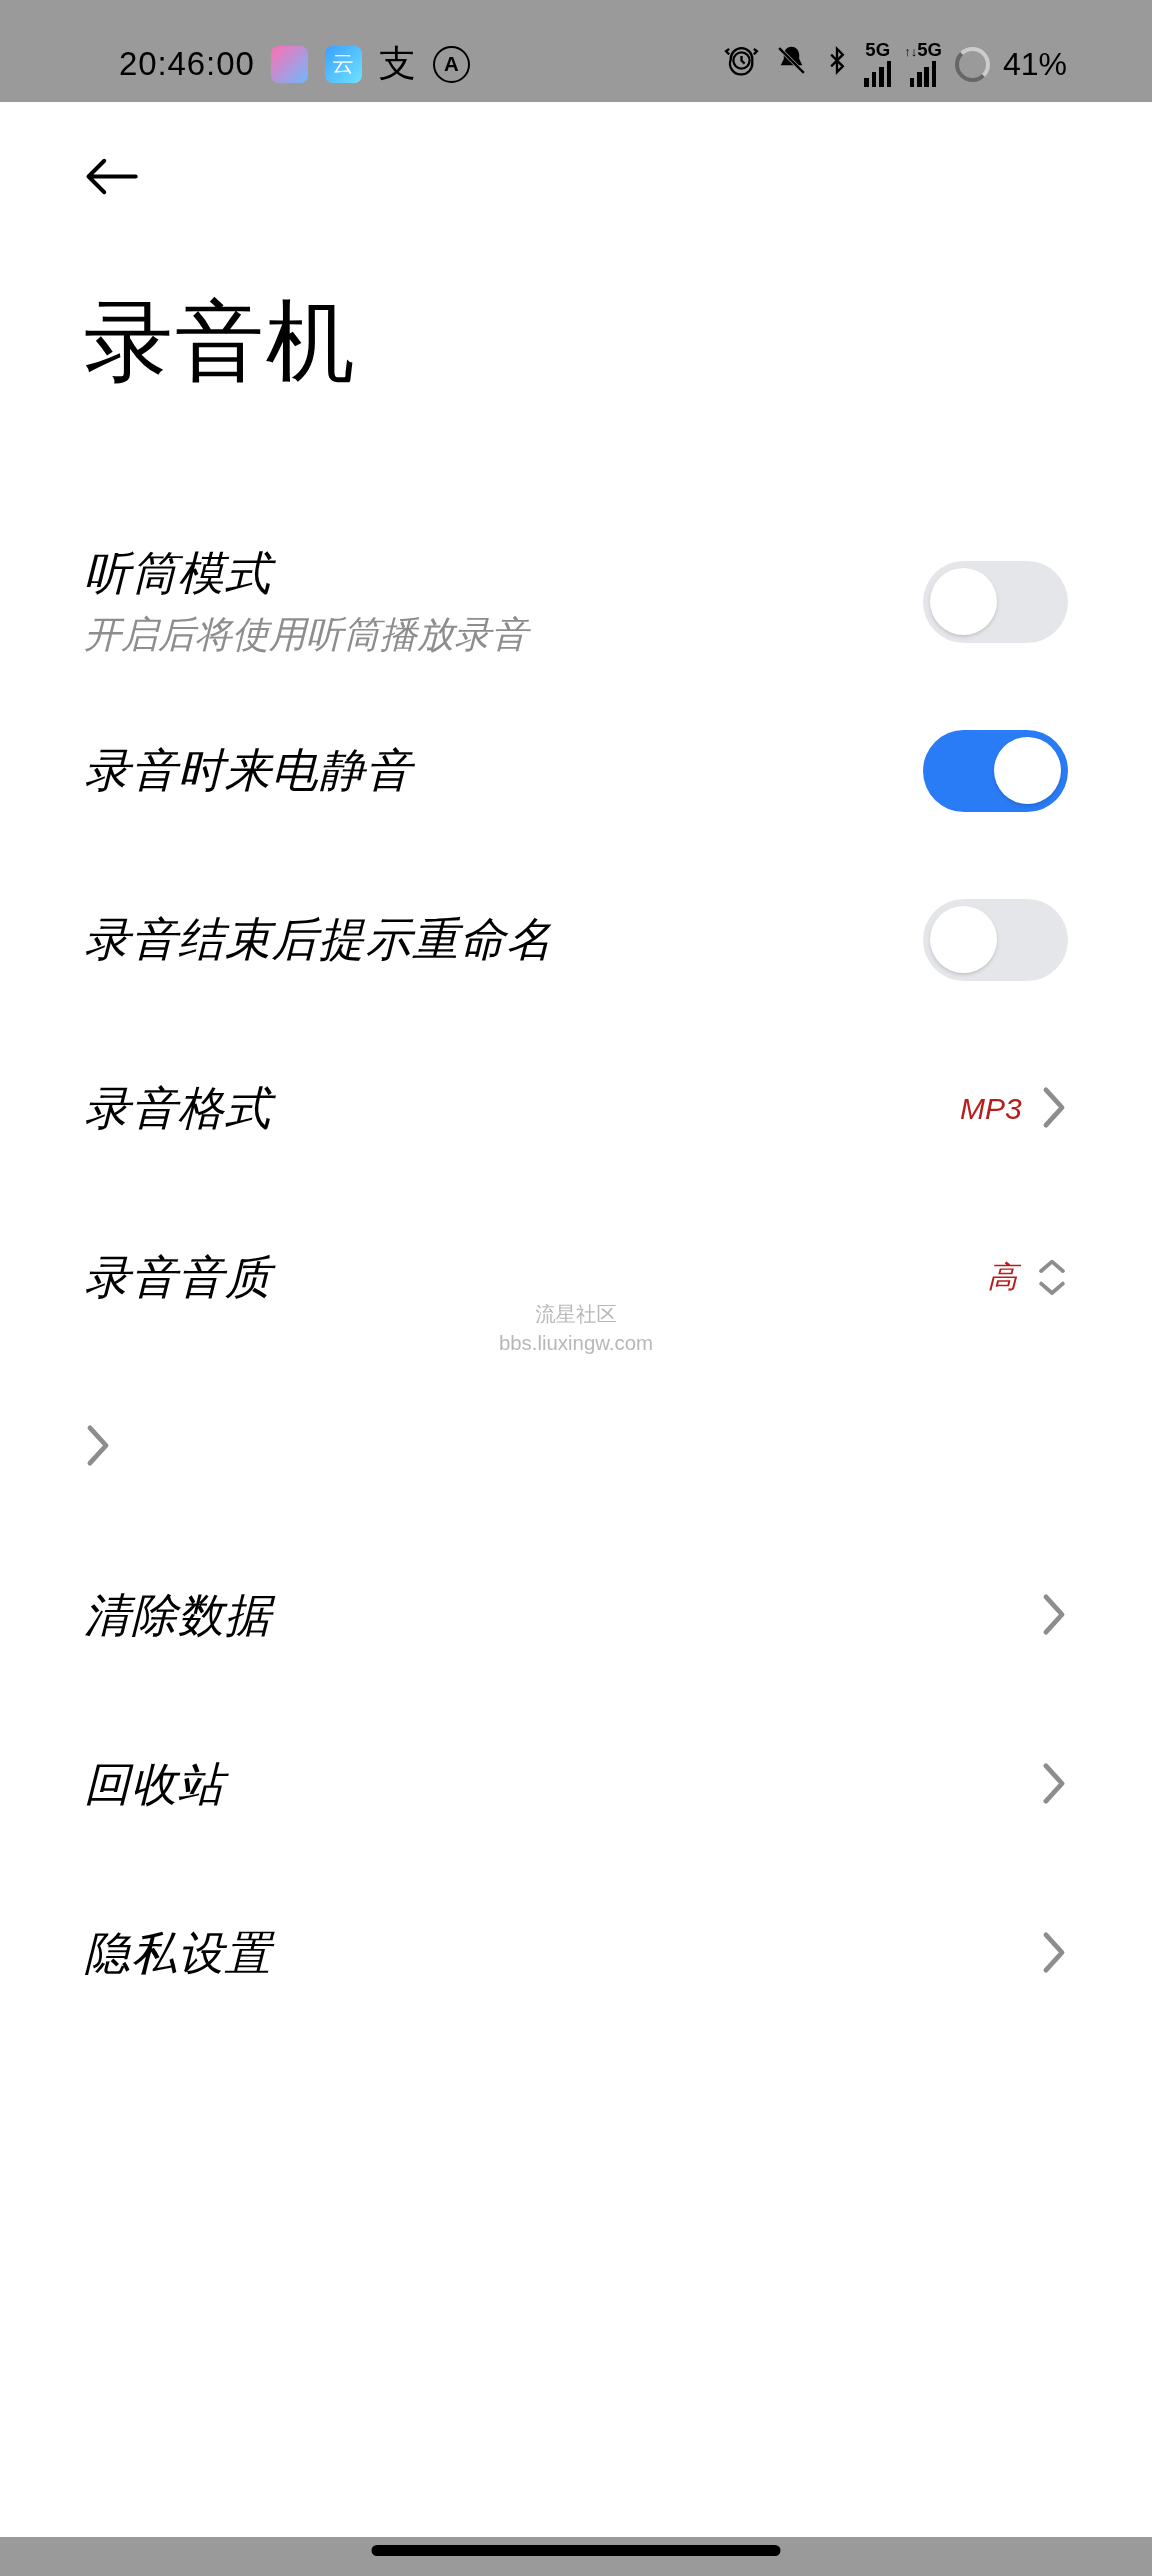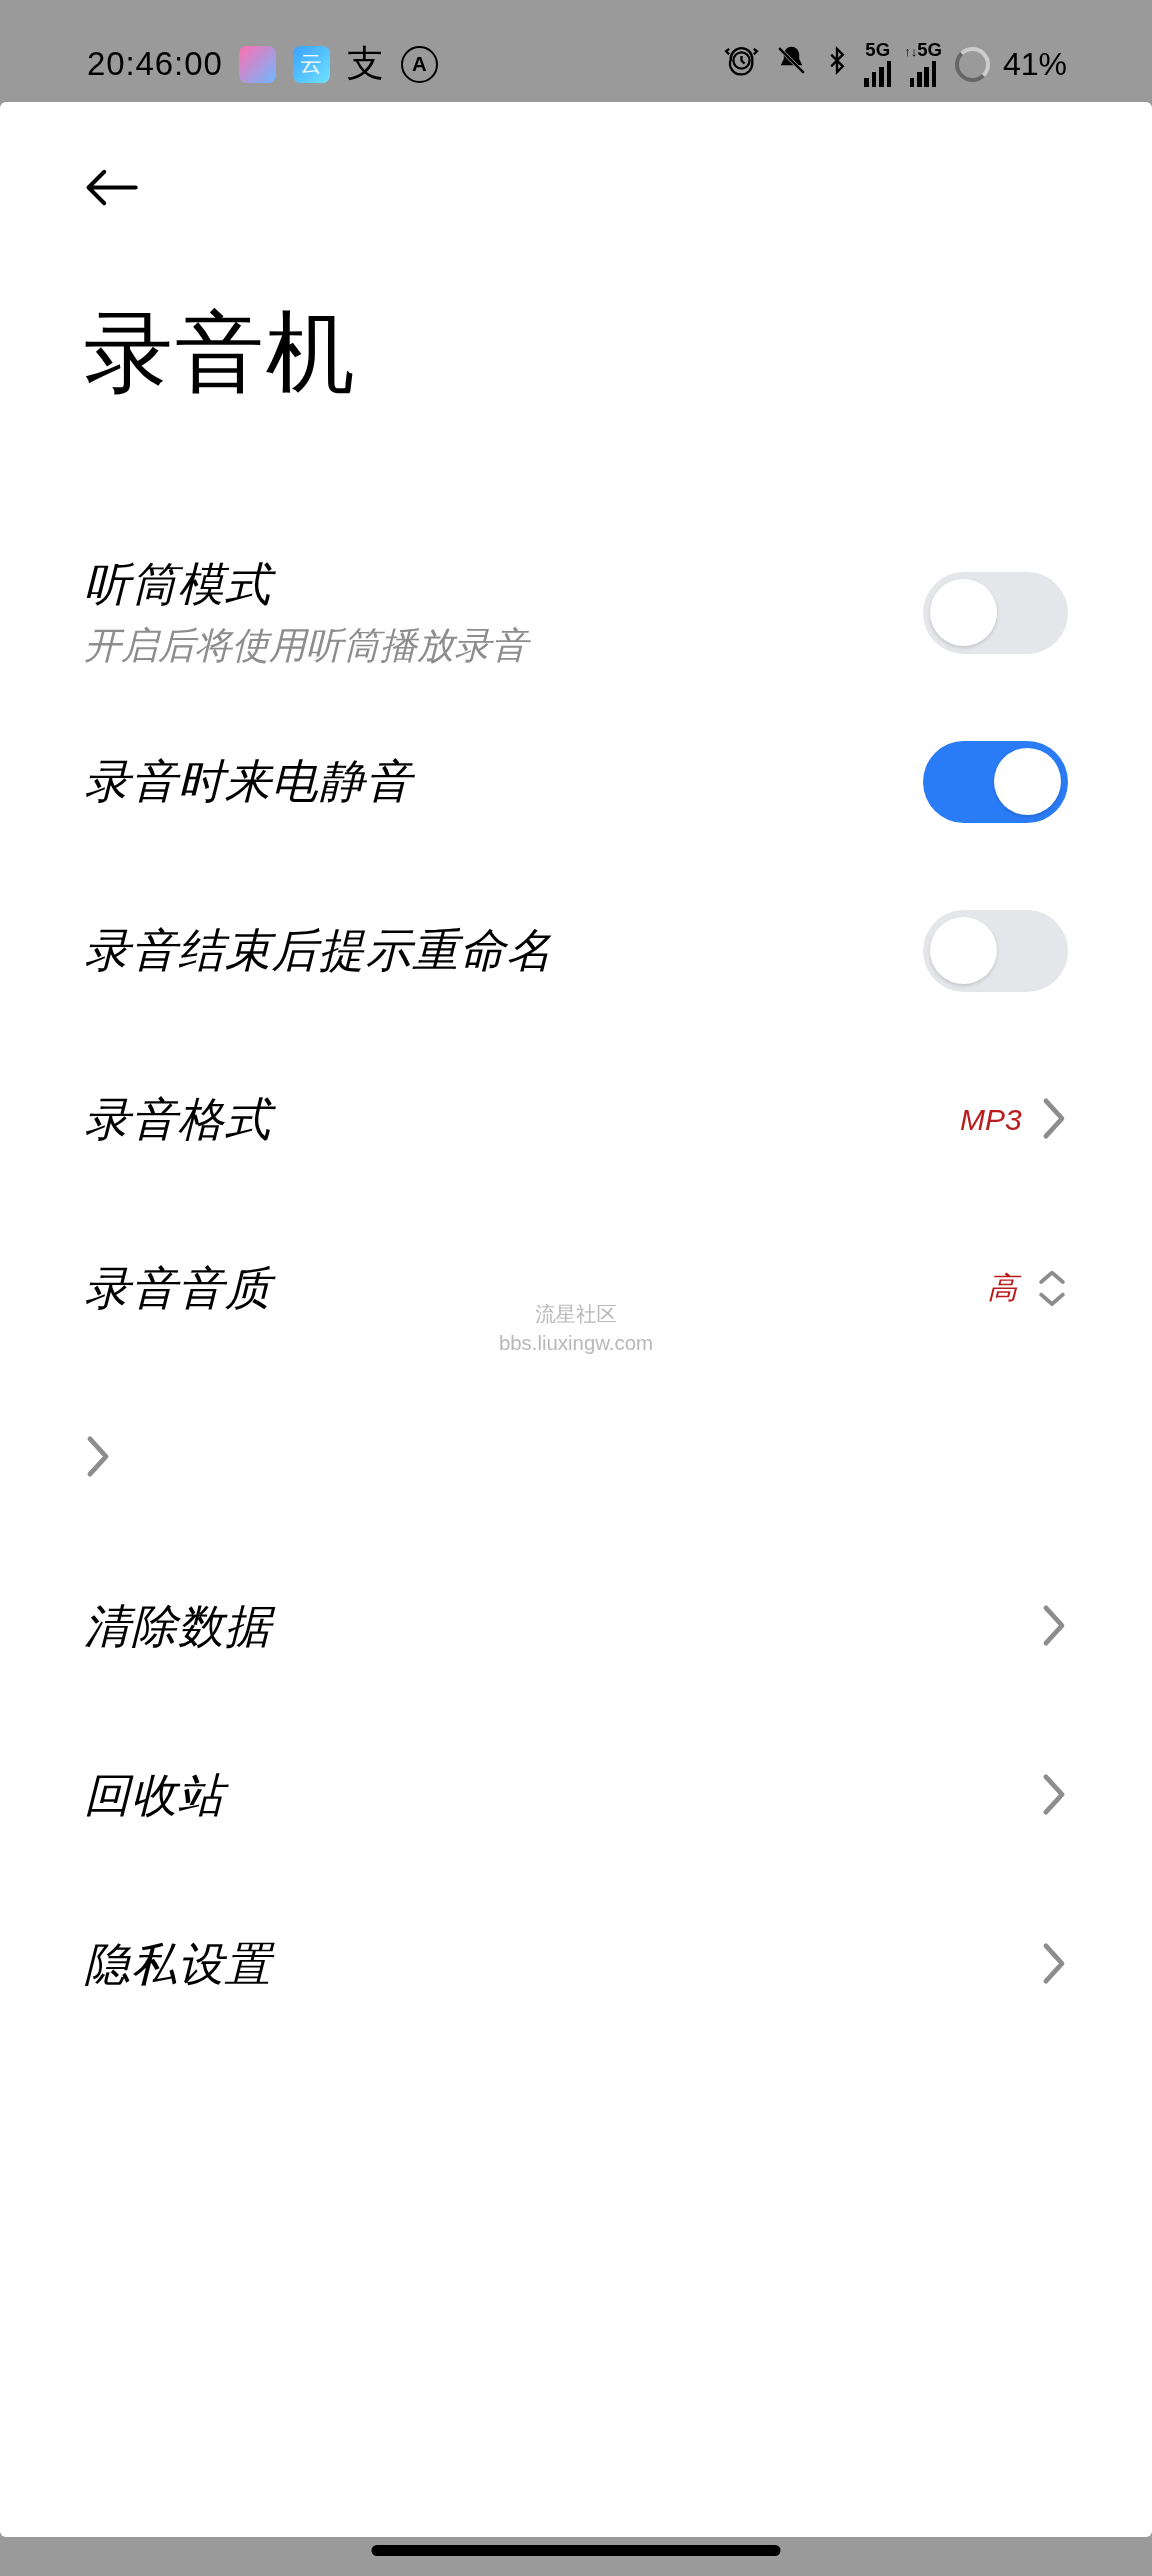--- a/index.html
+++ b/index.html
@@ -12,21 +12,21 @@
     padding-top: 26px;
   }
   .statusbar {
     height: 76px;
     display: flex;
     align-items: center;
     justify-content: space-between;
     padding: 0 85px 0 87px;
     color: #000;
   }
-  .status-left { display: flex; align-items: center; gap: 16.7px; font-size: 33px; font-weight: 500; letter-spacing: 0.9px;}
+  .status-left { display: flex; align-items: center; gap: 16.7px; font-size: 33px; font-weight: 500; letter-spacing: 0.9px; margin-left: 32px;}
   .status-right { display: flex; align-items: center; gap: 13px; font-size: 32px; font-weight: 500;}
   .app-icon { width: 37px; height: 37px; border-radius: 7.4px; display: inline-flex; align-items: center; justify-content: center; font-size: 22px;}
   .ico-cloud1 { background: linear-gradient(135deg,#ff6fb0,#6fb8ff);}
   .ico-cloud2 { background: linear-gradient(135deg,#3aa0ff,#6fe3ff); color:#fff;}
   .zhi { font-size: 37px; font-family: serif;}
   .round-ico {
     width: 37px; height: 37px; border: 2.8px solid #000; border-radius: 50%;
     display: inline-flex; align-items: center; justify-content: center; font-size: 20.4px; font-weight:700;
   }
   .spinner {
@@ -34,23 +34,23 @@
     border: 4.6px solid #666; border-top-color: #ccc; border-right-color:#ccc;
   }
   .g-label { font-size: 18.6px; font-weight:700; line-height:1;}
   .bars { display:inline-flex; align-items:flex-end; gap:2.8px; height:28px;}
   .bars span { width:4.6px; background:#000; display:inline-block;}
   .bars span:nth-child(1){height:9.3px;} .bars span:nth-child(2){height:15px;}
   .bars span:nth-child(3){height:20.4px;} .bars span:nth-child(4){height:26px;}
 
   .app {
     background: #fff;
-    border-radius: 6px;
+    border-radius: 0;
     min-height: 2435px;
-    padding: 11px 84px;
+    padding: 0 84px;
     position: relative;
   }
   .back-row { padding-top: 52px; }
   .back-arrow svg { width: 54px; height: 45px; stroke:#000; }
   .page-title {
     font-size: 89px;
     font-weight: 400;
     color: #000;
     padding: 80px 0 26px 0;
     letter-spacing: 1.9px;

